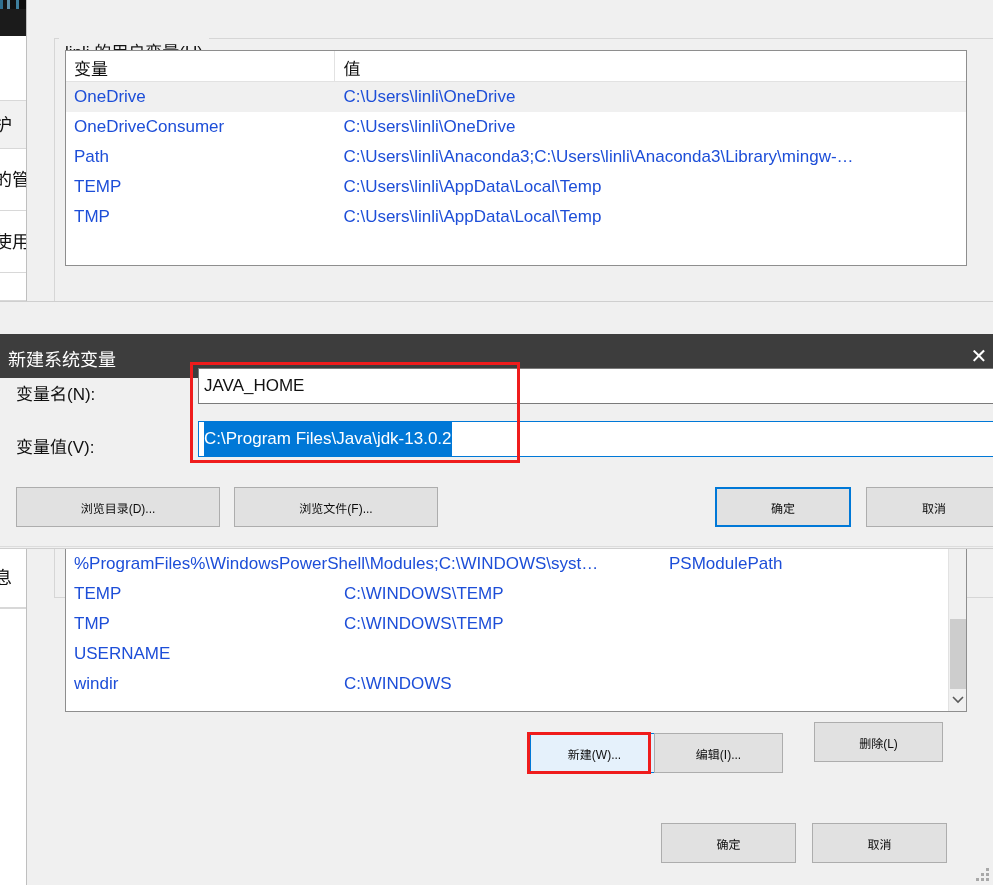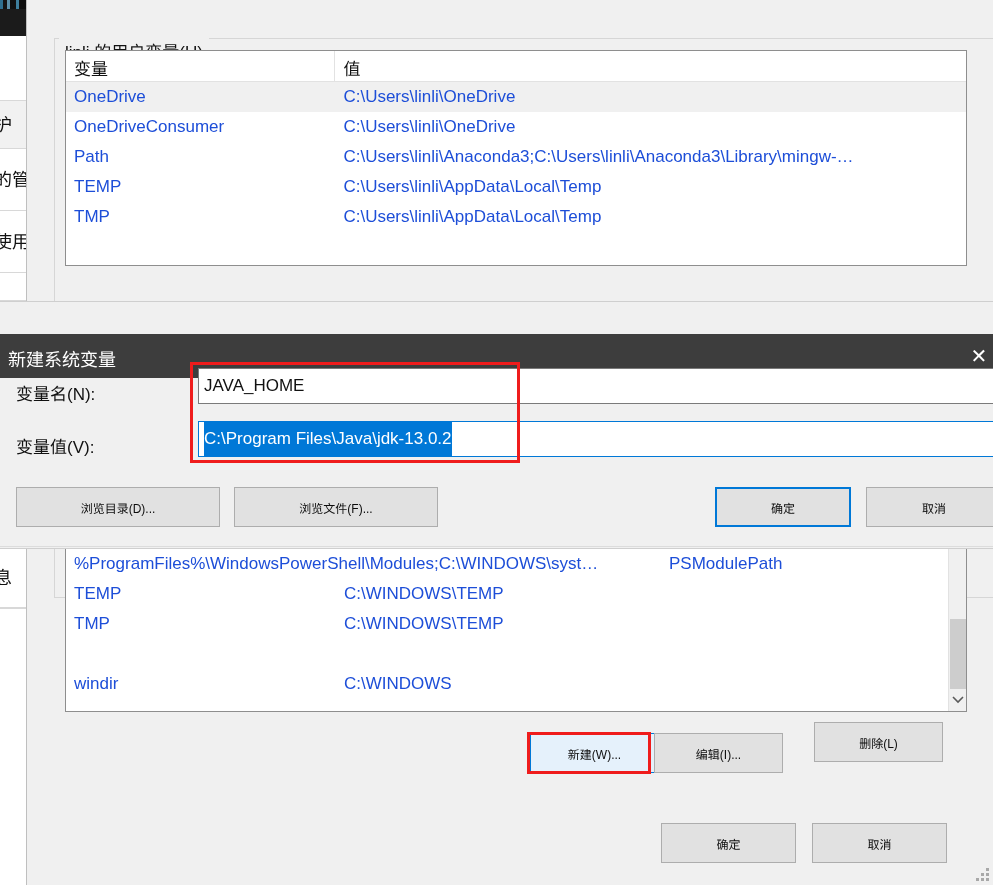--- a/index.html
+++ b/index.html
@@ -349,20 +349,21 @@
       </div>
       <div class="lv-row">
         <div class="lv-cell" style="width:270px;">TEMP</div>
         <div class="lv-cell" style="width:595px;">C:\WINDOWS\TEMP</div>
       </div>
       <div class="lv-row">
         <div class="lv-cell" style="width:270px;">TMP</div>
         <div class="lv-cell" style="width:595px;">C:\WINDOWS\TEMP</div>
       </div>
       <div class="lv-row">
+        <div class="lv-cell" style="width:270px;">USERNAME</div>
       </div>
       <div class="lv-row">
         <div class="lv-cell" style="width:270px;">windir</div>
         <div class="lv-cell" style="width:595px;">C:\WINDOWS</div>
       </div>
 
       <div class="vscroll">
         <div class="vscroll-thumb" style="top:72px; height:72px;"></div>
         <div class="vscroll-btn" style="bottom:0;">
           <svg width="12" height="8" viewBox="0 0 12 8" aria-hidden="true">

